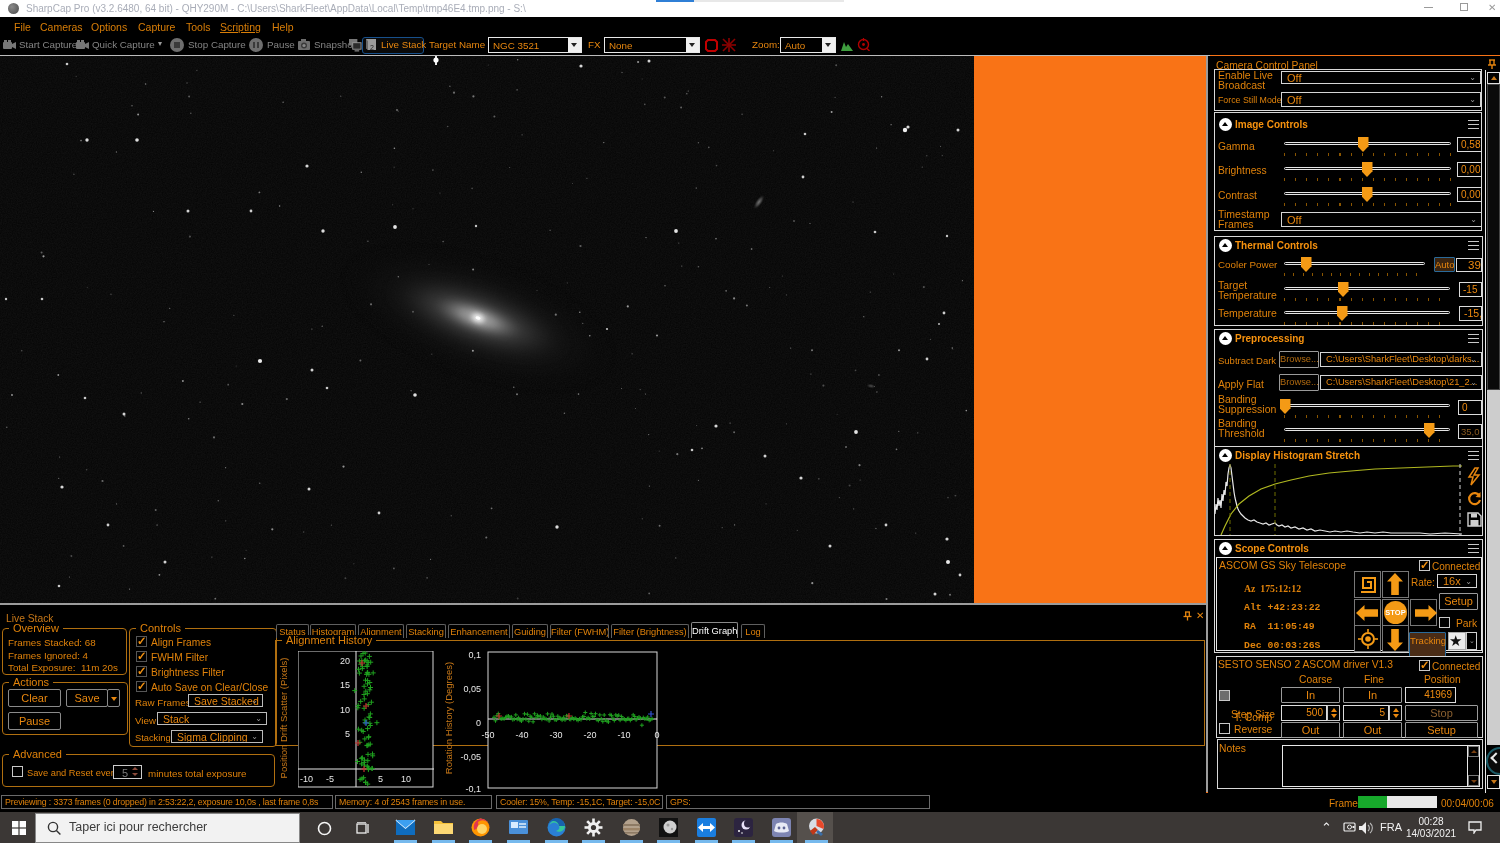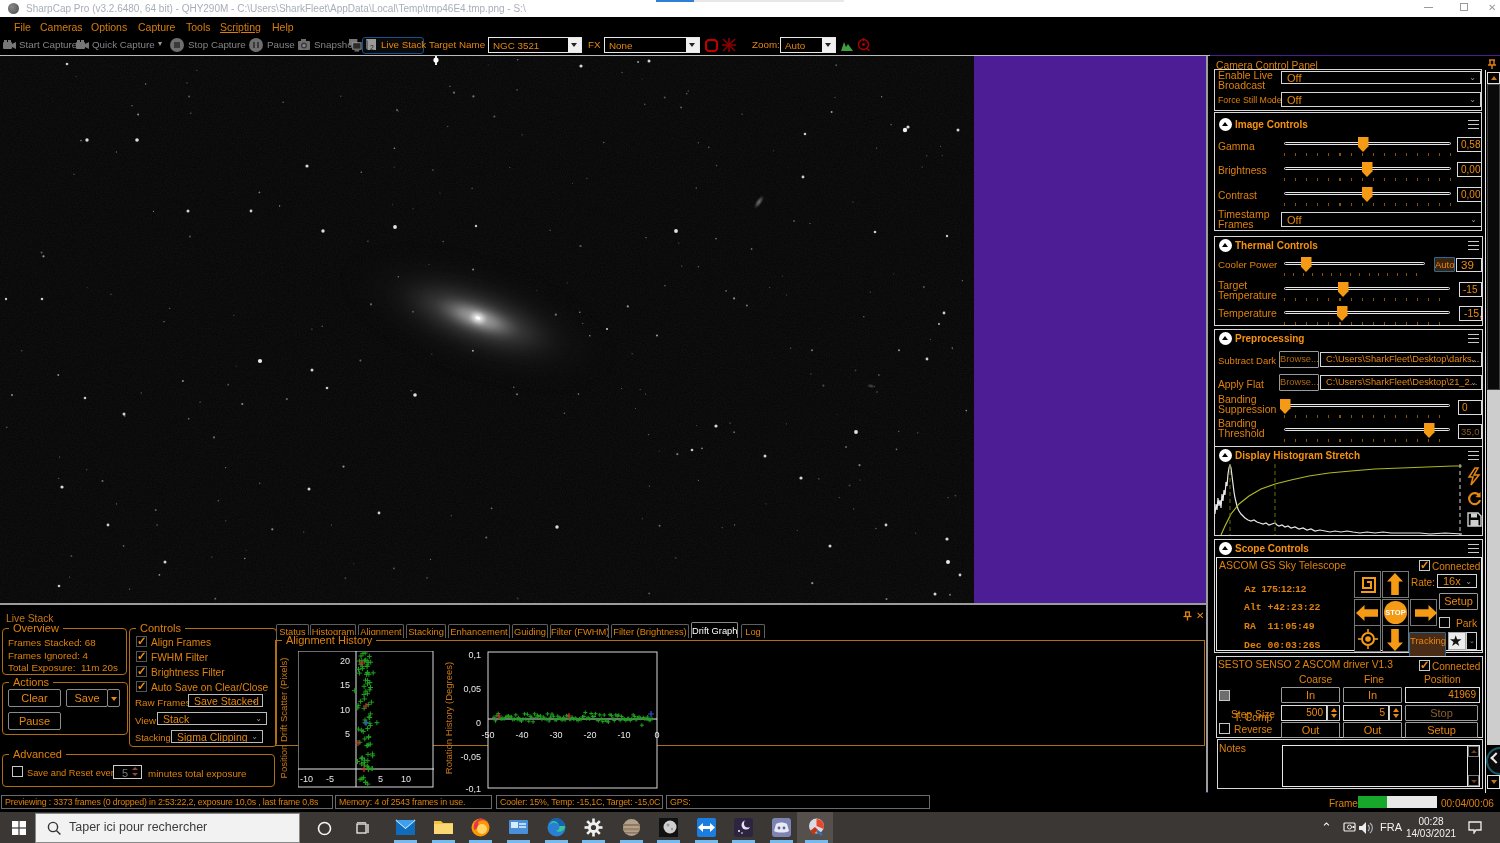--- a/index.html
+++ b/index.html
@@ -1,18 +1,18 @@
 <!DOCTYPE html>
 <html><head>
 <meta charset="utf-8">
 <style>
 * { margin:0; padding:0; box-sizing:border-box; }
 html,body { width:1500px; height:843px; overflow:hidden; background:#000; }
 body { font-family:"Liberation Sans", sans-serif; }
-#root { position:absolute; top:0; left:0; width:1500px; height:843px; background:#4c1d95; }
+#root { position:absolute; top:0; left:0; width:1500px; height:843px; background:#f97316; }
 .abs { position:absolute; }
 </style>
 </head>
 <body>
 <div id="root">
 
 <div class="abs" style="left:0;top:0;width:1500px;height:17px;background:#fff;">
   <div class="abs" style="left:656px;top:0;width:38px;height:2px;background:#2f7fd6;"></div>
   <div class="abs" style="left:694px;top:0;width:150px;height:2px;background:#e8e8e8;"></div>
   <div class="abs" style="left:8px;top:3px;width:11px;height:11px;border-radius:50%;background:radial-gradient(circle at 35% 35%, #8a8a8a, #4a4a4a);"></div>
@@ -521,21 +521,21 @@
 <div class="abs" style="left:11px;top:183px;width:13px;height:13px;border-radius:50%;background:#fff;"></div>
 <div class="abs" style="left:14.2px;top:186.5px;width:0;height:0;border-left:3.4px solid transparent;border-right:3.4px solid transparent;border-bottom:4.5px solid #000;"></div>
 <div class="abs" style="left:27px;top:184px;color:#f7920e;font-size:10px;font-weight:bold;white-space:nowrap;">Thermal Controls</div>
 <div class="abs" style="left:260px;top:185px;width:11px;height:9px;border-top:1.5px solid #c8c8c8;border-bottom:1.5px solid #c8c8c8;"></div>
 <div class="abs" style="left:260px;top:188.8px;width:11px;height:1.5px;background:#c8c8c8;"></div>
 <div class="abs" style="left:10px;top:204px;color:#e0820a;font-size:9.8px;line-height:10px;white-space:nowrap;">Cooler Power</div>
 <div class="abs" style="left:76px;top:206px;width:141px;height:3px;background:#0c0c0c;border:1px solid #e5e5e5;border-radius:2px;"></div>
 <div class="abs" style="left:92.5px;top:201px;width:11px;height:15px;background:#f49a15;clip-path:polygon(0 0,100% 0,100% 62%,50% 100%,0 62%);"></div>
 <div class="abs" style="left:76px;top:217px;width:141px;height:3px;background-image:repeating-linear-gradient(to right,#8a5500 0 1px,transparent 1px 9.4px);"></div>
 <div class="abs" style="left:226px;top:201px;width:21px;height:15px;background:#3a2410;border:1px solid #2a6a9a;border-radius:1px;color:#e8870f;font-size:9.5px;text-align:center;line-height:13px;">Auto</div>
-<div class="abs" style="left:248px;top:202px;width:26px;height:14px;background:#000;border:1px solid #dcdcdc;color:#f08c10;font-size:11.5px;line-height:12px;padding-left:4px;white-space:nowrap;overflow:hidden;">39</div>
+<div class="abs" style="left:248px;top:202px;width:26px;height:14px;background:#000;border:1px solid #dcdcdc;color:#f08c10;font-size:11.5px;line-height:12px;padding-left:11px;white-space:nowrap;overflow:hidden;">39</div>
 <div class="abs" style="left:10px;top:224px;color:#e0820a;font-size:10.5px;line-height:11.5px;white-space:nowrap;">Target</div>
 <div class="abs" style="left:10px;top:234px;color:#e0820a;font-size:10.5px;line-height:11.5px;white-space:nowrap;">Temperature</div>
 <div class="abs" style="left:76px;top:231px;width:166px;height:3px;background:#0c0c0c;border:1px solid #e5e5e5;border-radius:2px;"></div>
 <div class="abs" style="left:129.5px;top:226px;width:11px;height:15px;background:#f49a15;clip-path:polygon(0 0,100% 0,100% 62%,50% 100%,0 62%);"></div>
 <div class="abs" style="left:76px;top:242px;width:166px;height:3px;background-image:repeating-linear-gradient(to right,#8a5500 0 1px,transparent 1px 11.1px);"></div>
 <div class="abs" style="left:251px;top:226px;width:23px;height:15px;background:#000;border:1px solid #dcdcdc;color:#f08c10;font-size:10px;line-height:13px;padding-left:3px;white-space:nowrap;overflow:hidden;">-15</div>
 <div class="abs" style="left:10px;top:252px;color:#e0820a;font-size:10.5px;line-height:11.5px;white-space:nowrap;">Temperature</div>
 <div class="abs" style="left:76px;top:255px;width:166px;height:3px;background:#0c0c0c;border:1px solid #e5e5e5;border-radius:2px;"></div>
 <div class="abs" style="left:128.5px;top:250px;width:11px;height:15px;background:#f49a15;clip-path:polygon(0 0,100% 0,100% 62%,50% 100%,0 62%);"></div>
 <div class="abs" style="left:76px;top:266px;width:166px;height:3px;background-image:repeating-linear-gradient(to right,#8a5500 0 1px,transparent 1px 11.1px);"></div>
@@ -601,21 +601,21 @@
 <div class="abs" style="left:14.2px;top:489.5px;width:0;height:0;border-left:3.4px solid transparent;border-right:3.4px solid transparent;border-bottom:4.5px solid #000;"></div>
 <div class="abs" style="left:27px;top:487px;color:#f7920e;font-size:10px;font-weight:bold;white-space:nowrap;">Scope Controls</div>
 <div class="abs" style="left:260px;top:488px;width:11px;height:9px;border-top:1.5px solid #c8c8c8;border-bottom:1.5px solid #c8c8c8;"></div>
 <div class="abs" style="left:260px;top:491.8px;width:11px;height:1.5px;background:#c8c8c8;"></div>
 <div class="abs" style="left:8px;top:501px;width:266px;height:94px;border:1px solid #e8e8e8;background:#000;"></div>
 <div class="abs" style="left:11px;top:504px;color:#e0820a;font-size:10.5px;line-height:11px;white-space:nowrap;">ASCOM GS Sky Telescope</div>
 <div class="abs" style="left:211px;top:504px;width:11px;height:11px;background:#000;border:1px solid #c8c8c8;">
         <span style="position:absolute;left:0px;top:-3px;color:#f09010;font-size:11.5px;font-weight:bold;">✓</span>
       </div>
 <div class="abs" style="left:224px;top:505px;color:#e0820a;font-size:10px;line-height:11px;white-space:nowrap;">Connected</div>
-<div class="abs" style="left:36px;top:527px;color:#e0820a;font-size:9.8px;line-height:11px;white-space:nowrap;font-family:Liberation Sans, sans-serif;font-weight:bold;">Az&nbsp; 175:12:12</div>
+<div class="abs" style="left:36px;top:527px;color:#e0820a;font-size:9.8px;line-height:11px;white-space:nowrap;font-family:Liberation Serif, serif;font-weight:bold;">Az&nbsp; 175:12:12</div>
 <div class="abs" style="left:36px;top:546px;color:#e0820a;font-size:9.8px;line-height:11px;white-space:nowrap;font-family:'Liberation Mono',monospace;font-weight:bold;">Alt +42:23:22</div>
 <div class="abs" style="left:36px;top:565px;color:#e0820a;font-size:9.8px;line-height:11px;white-space:nowrap;font-family:'Liberation Mono',monospace;font-weight:bold;">RA&nbsp; 11:05:49</div>
 <div class="abs" style="left:36px;top:584px;color:#e0820a;font-size:9.8px;line-height:11px;white-space:nowrap;font-family:'Liberation Mono',monospace;font-weight:bold;">Dec 00:03:26S</div>
 <div class="abs" style="left:146px;top:515px;width:27px;height:27px;border:1px solid #777;background:#000;"></div>
 <div class="abs" style="left:174px;top:515px;width:27px;height:27px;border:1px solid #777;background:#000;"></div>
 <div class="abs" style="left:146px;top:543px;width:27px;height:27px;border:1px solid #777;background:#000;"></div>
 <div class="abs" style="left:174px;top:543px;width:27px;height:27px;border:1px solid #777;background:#000;"></div>
 <div class="abs" style="left:202px;top:543px;width:27px;height:27px;border:1px solid #777;background:#000;"></div>
 <div class="abs" style="left:146px;top:569px;width:27px;height:27px;border:1px solid #777;background:#000;"></div>
 <div class="abs" style="left:174px;top:569px;width:27px;height:27px;border:1px solid #777;background:#000;"></div>
@@ -663,21 +663,21 @@
         <span style="position:absolute;left:0px;top:-3px;color:#f09010;font-size:11.5px;font-weight:bold;">✓</span>
       </div>
 <div class="abs" style="left:224px;top:605px;color:#e0820a;font-size:10px;line-height:11px;white-space:nowrap;">Connected</div>
 <div class="abs" style="left:91px;top:618px;color:#e0820a;font-size:10.3px;line-height:11px;white-space:nowrap;">Coarse</div>
 <div class="abs" style="left:156px;top:618px;color:#e0820a;font-size:10.3px;line-height:11px;white-space:nowrap;">Fine</div>
 <div class="abs" style="left:216px;top:618px;color:#e0820a;font-size:10.3px;line-height:11px;white-space:nowrap;">Position</div>
 <div class="abs" style="left:11px;top:634px;width:11px;height:11px;background:#6e6e6e;border:1px solid #c8c8c8;"></div>
 <div class="abs" style="left:26px;top:635px;color:#e0820a;font-size:10.3px;line-height:11px;white-space:nowrap;margin-top:21px;">T. Comp</div>
 <div class="abs" style="left:73px;top:631px;width:59px;height:16px;background:#000;border:1px solid #9a9a9a;border-radius:1px;color:#e8870f;font-size:11px;text-align:center;line-height:14px;">In</div>
 <div class="abs" style="left:135px;top:631px;width:59px;height:16px;background:#000;border:1px solid #9a9a9a;border-radius:1px;color:#e8870f;font-size:11px;text-align:center;line-height:14px;">In</div>
-<div class="abs" style="left:197px;top:631px;width:75px;height:16px;background:#000;border:1px solid #dcdcdc;color:#f08c10;font-size:10px;line-height:14px;text-align:right;padding-right:3px;white-space:nowrap;overflow:hidden;">41969</div>
+<div class="abs" style="left:197px;top:631px;width:51px;height:16px;background:#000;border:1px solid #dcdcdc;color:#f08c10;font-size:10px;line-height:14px;text-align:right;padding-right:3px;white-space:nowrap;overflow:hidden;">41969</div>
 <div class="abs" style="left:23px;top:653px;color:#e0820a;font-size:10.3px;line-height:11px;white-space:nowrap;">Step Size</div>
 <div class="abs" style="left:73px;top:649px;width:46px;height:16px;background:#000;border:1px solid #dcdcdc;color:#f08c10;font-size:10px;line-height:14px;text-align:right;padding-right:3px;white-space:nowrap;overflow:hidden;">500</div>
 <div class="abs" style="left:119px;top:649px;width:13px;height:16px;background:#000;border:1px solid #c8c8c8;">
         <div class="abs" style="left:2.5px;top:2px;width:0;height:0;border-left:3.5px solid transparent;border-right:3.5px solid transparent;border-bottom:4px solid #e8870f;"></div>
         <div class="abs" style="left:2.5px;top:8px;width:0;height:0;border-left:3.5px solid transparent;border-right:3.5px solid transparent;border-top:4px solid #e8870f;"></div>
       </div>
 <div class="abs" style="left:135px;top:649px;width:46px;height:16px;background:#000;border:1px solid #dcdcdc;color:#f08c10;font-size:10px;line-height:14px;text-align:right;padding-right:3px;white-space:nowrap;overflow:hidden;">5</div>
 <div class="abs" style="left:181px;top:649px;width:13px;height:16px;background:#000;border:1px solid #c8c8c8;">
         <div class="abs" style="left:2.5px;top:2px;width:0;height:0;border-left:3.5px solid transparent;border-right:3.5px solid transparent;border-bottom:4px solid #e8870f;"></div>
         <div class="abs" style="left:2.5px;top:8px;width:0;height:0;border-left:3.5px solid transparent;border-right:3.5px solid transparent;border-top:4px solid #e8870f;"></div>

